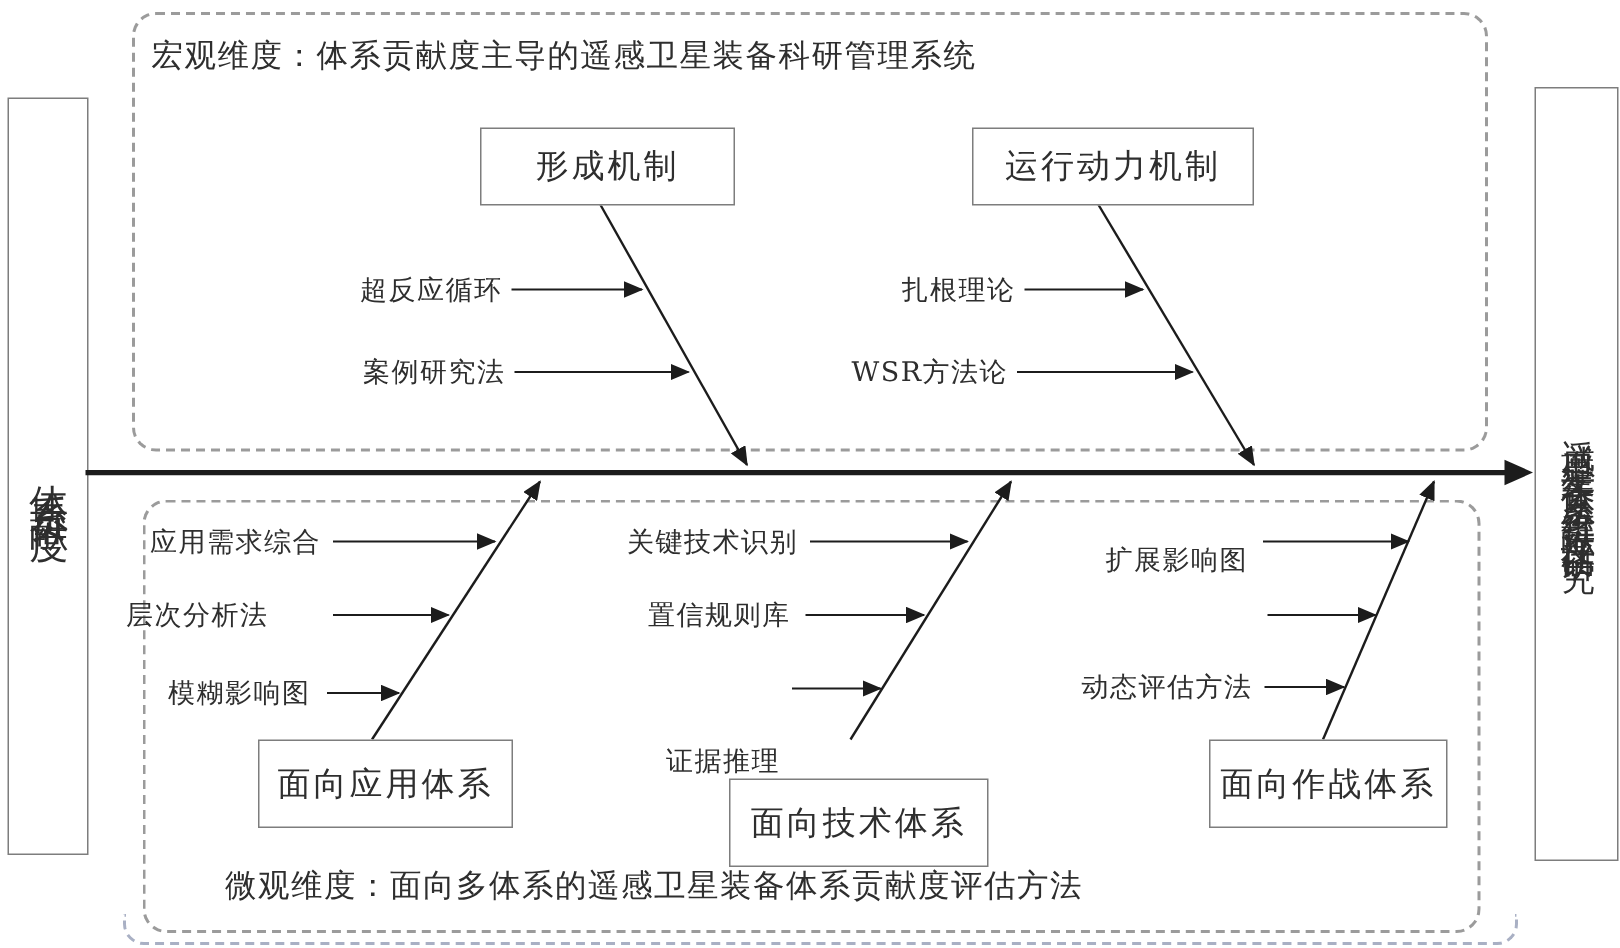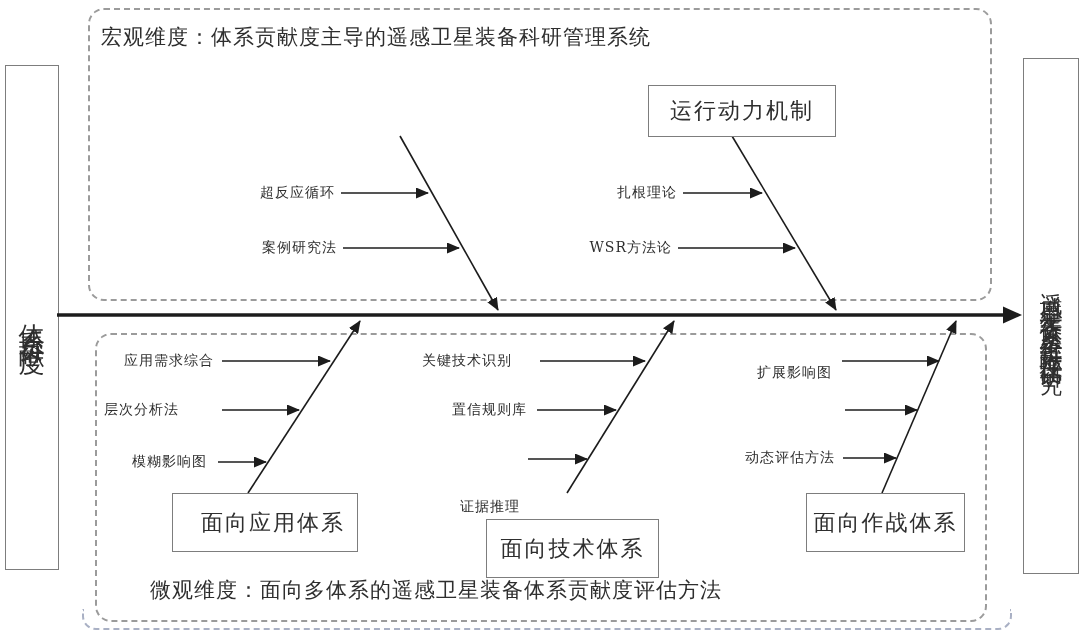--- a/index.html
+++ b/index.html
@@ -32,21 +32,21 @@
     border-bottom:2px dashed var(--outer-dash);
     border-bottom-left-radius:14px;border-bottom-right-radius:14px;
   }
   .section-title{font-size:21px;letter-spacing:1px;white-space:nowrap;}
   .cat-box{
     border:1px solid var(--box-border);background:#fff;
     display:flex;align-items:center;justify-content:center;
     font-size:22px;letter-spacing:2px;white-space:nowrap;
   }
   .item-label{
-    font-size:14px;letter-spacing:1px;white-space:nowrap;
+    font-size:18px;letter-spacing:1px;white-space:nowrap;
     transform:translateY(-50%);text-align:right;
   }
 </style>
 </head>
 <body>
 
 <div id="canvas">
 
   <div class="abs dash-box" style="left:88px;top:8px;width:900px;height:289px;"></div>
   <div class="abs section-title" style="left:101px;top:23px;">宏观维度：体系贡献度主导的遥感卫星装备科研管理系统</div>
@@ -94,43 +94,46 @@
 
     <line x1="540" y1="361" x2="645" y2="361" stroke="var(--line)" stroke-width="1.4" marker-end="url(#ah)"></line>
     <line x1="537" y1="410" x2="616" y2="410" stroke="var(--line)" stroke-width="1.4" marker-end="url(#ah)"></line>
     <line x1="528" y1="459" x2="587" y2="459" stroke="var(--line)" stroke-width="1.4" marker-end="url(#ah)"></line>
 
     <line x1="842" y1="361" x2="939" y2="361" stroke="var(--line)" stroke-width="1.4" marker-end="url(#ah)"></line>
     <line x1="845" y1="410" x2="917" y2="410" stroke="var(--line)" stroke-width="1.4" marker-end="url(#ah)"></line>
     <line x1="843" y1="458" x2="896" y2="458" stroke="var(--line)" stroke-width="1.4" marker-end="url(#ah)"></line>
   </svg>
 
+  <div class="abs cat-box" style="left:320px;top:85px;width:168px;height:50px;">
+    <span>形成机制</span>
+  </div>
   <div class="abs cat-box" style="left:648px;top:85px;width:186px;height:50px;">
     <span>运行动力机制</span>
   </div>
 
-  <div class="abs cat-box" style="left:172px;top:493px;width:168px;height:57px;padding-left:16px;">
+  <div class="abs cat-box" style="left:172px;top:493px;width:168px;height:57px;">
     <span>面向应用体系</span>
   </div>
   <div class="abs cat-box" style="left:486px;top:493px;width:171px;height:57px;margin-top:26px;">
     <span>面向技术体系</span>
   </div>
   <div class="abs cat-box" style="left:806px;top:493px;width:157px;height:57px;">
     <span>面向作战体系</span>
   </div>
 
   <div class="abs item-label" style="right:745px;top:193px;">超反应循环</div>
   <div class="abs item-label" style="right:743px;top:248px;">案例研究法</div>
   <div class="abs item-label" style="right:403px;top:193px;">扎根理论</div>
   <div class="abs item-label" style="right:408px;top:248px;">WSR方法论</div>
 
   <div class="abs item-label" style="right:866px;top:361px;">应用需求综合</div>
   <div class="abs item-label" style="right:901px;top:410px;">层次分析法</div>
   <div class="abs item-label" style="right:873px;top:462px;">模糊影响图</div>
 
-  <div class="abs item-label" style="right:568px;top:361px;">关键技术识别</div>
+  <div class="abs item-label" style="right:548px;top:361px;">关键技术识别</div>
   <div class="abs item-label" style="right:553px;top:410px;">置信规则库</div>
   <div class="abs item-label" style="right:560px;top:459px;margin-top:48px;">证据推理</div>
 
   <div class="abs item-label" style="right:248px;top:361px;margin-top:12px;">扩展影响图</div>
   <div class="abs item-label" style="right:245px;top:458px;">动态评估方法</div>
 
 </div>
 
 </body></html>

